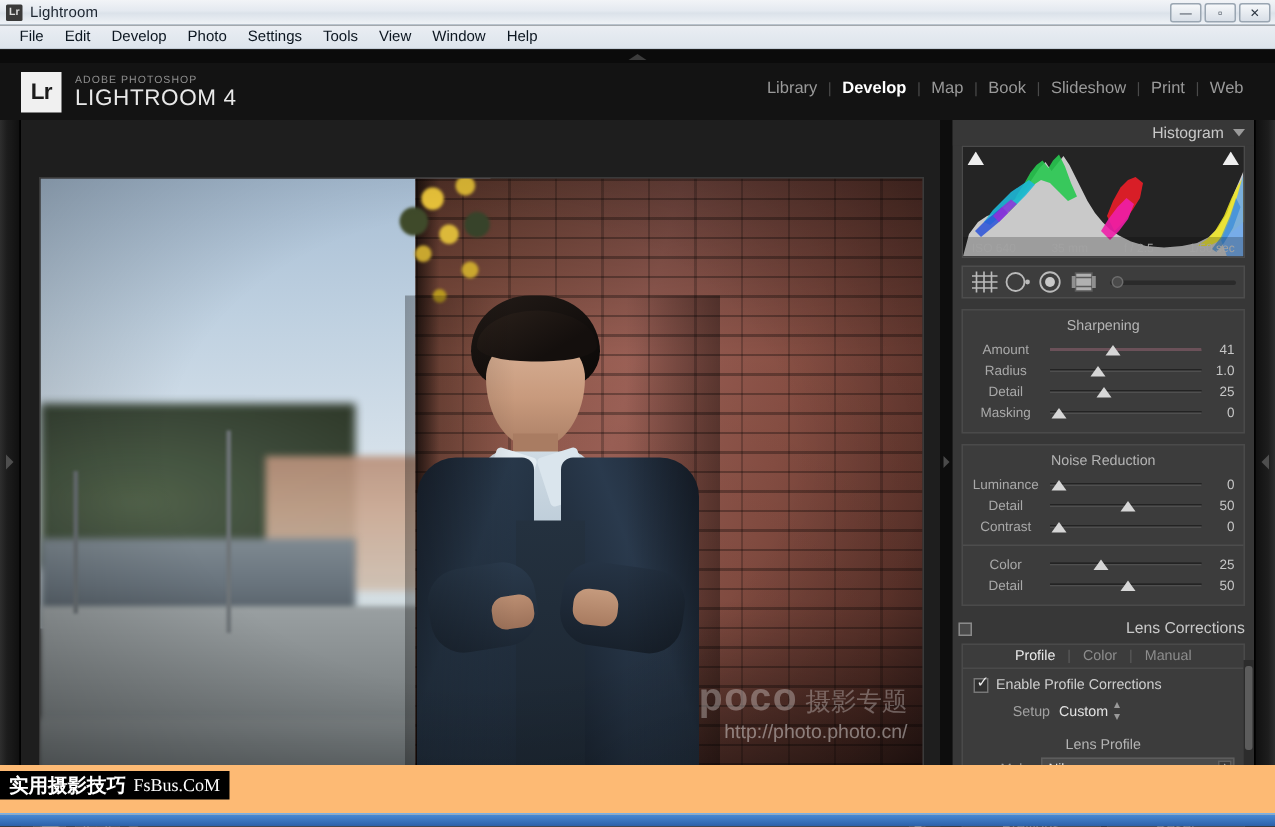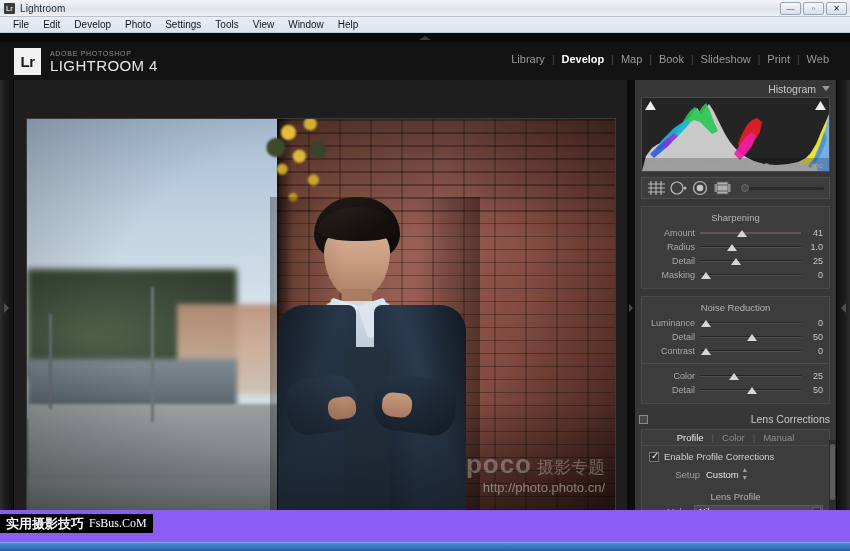--- a/index.html
+++ b/index.html
@@ -455,21 +455,21 @@
   }
   .sec-title {
     text-align: center; font-size: 9.5px; color: #b4b4b4;
     margin-bottom: 3px;
   }
   .slider-row {
     display: flex; align-items: center; height: 14px;
     padding: 0 6px 0 4px;
   }
   .sl-label {
-    width: 54px; text-align: right; font-size: 9px; color: #a9a9a9;
+    width: 54px; text-align: center; font-size: 9px; color: #a9a9a9;
     padding-right: 5px; white-space: nowrap;
   }
   .sl-track-wrap {
     flex: 1; position: relative; height: 12px; display: flex; align-items: center;
   }
   .sl-track {
     width: 100%; height: 2px; background: #2e2e2e;
     border-top: 1px solid #232323; border-bottom: 1px solid #4f4f4f;
   }
   .sl-fill {
@@ -571,21 +571,21 @@
     flex: 1; height: 17px;
     background: linear-gradient(to bottom, #4a4a4a, #343434);
     border: 1px solid #5a5a5a; border-radius: 2px;
     color: #cfcfcf; font-size: 10px;
     display: flex; align-items: center; justify-content: center;
   }
 
   
   .footer {
     position: absolute; left: 0; top: 510px; width: 850px; height: 41px;
-    background: #8b5cf6;
+    background: #fdba74;
   }
   .watermark {
     position: absolute; left: 0; top: 4px;
     height: 19px; background: #000;
     display: flex; align-items: center; padding: 0 6px;
   }
   .wm-cn {
     color: #fff; font-size: 13px; font-weight: bold;
     font-family: "DejaVu Sans", sans-serif;
   }

